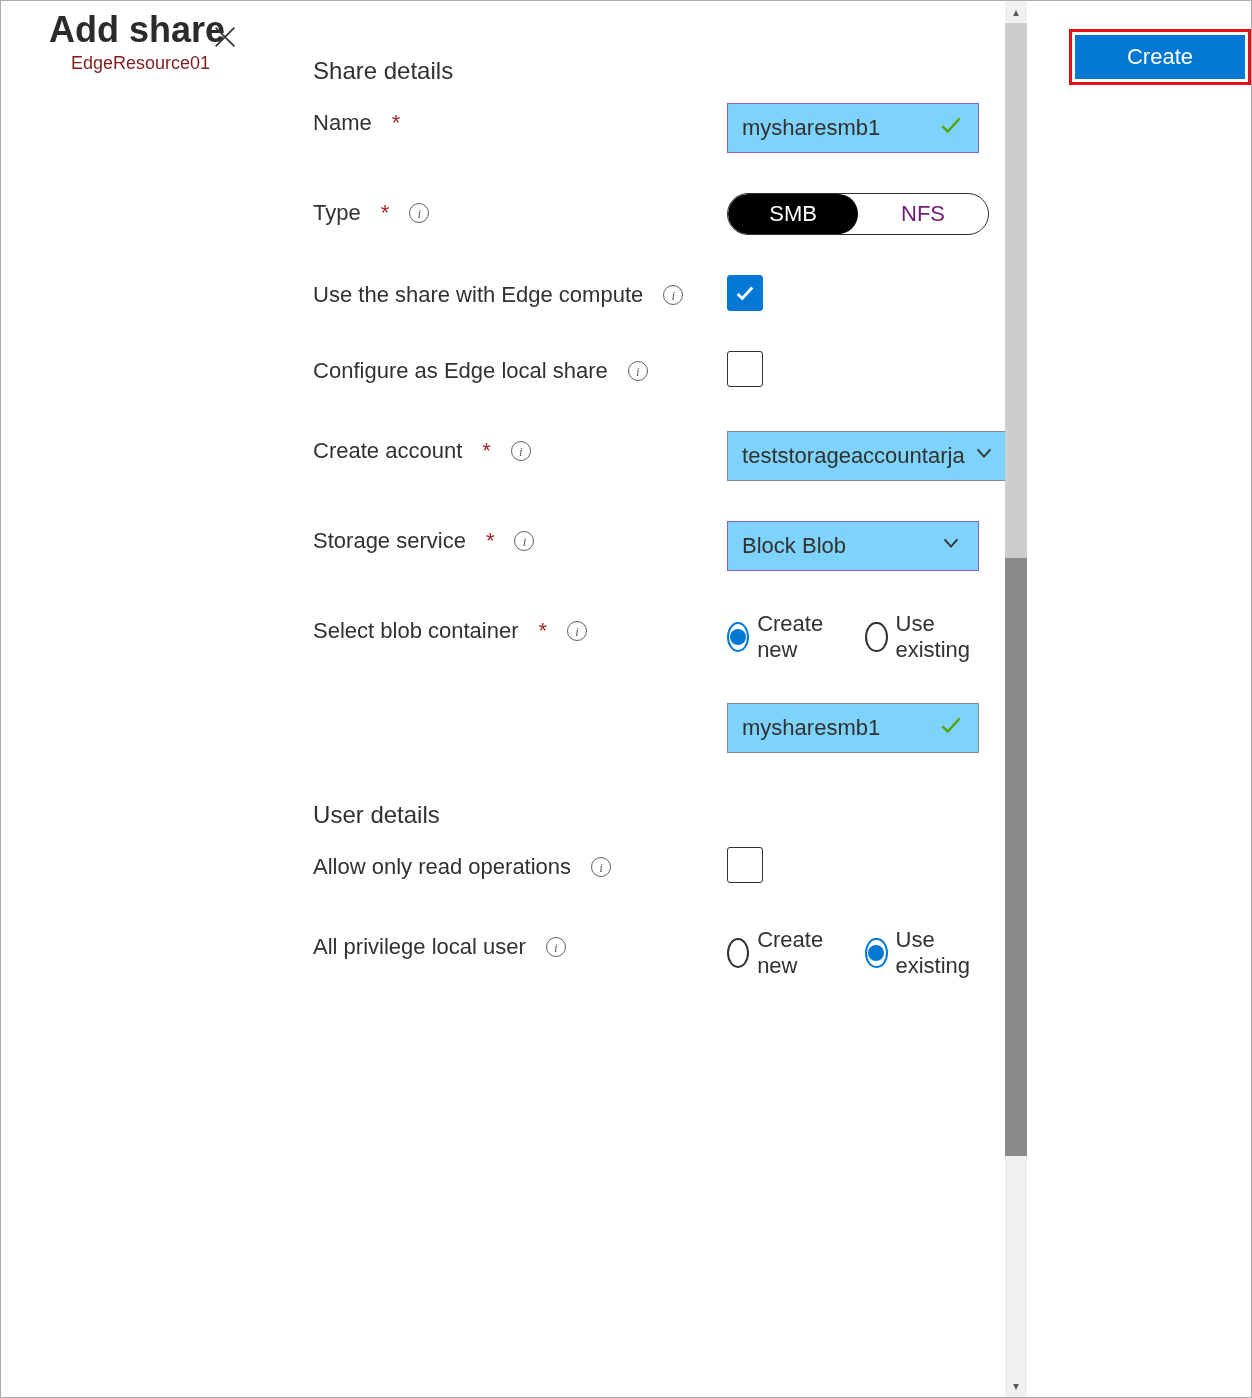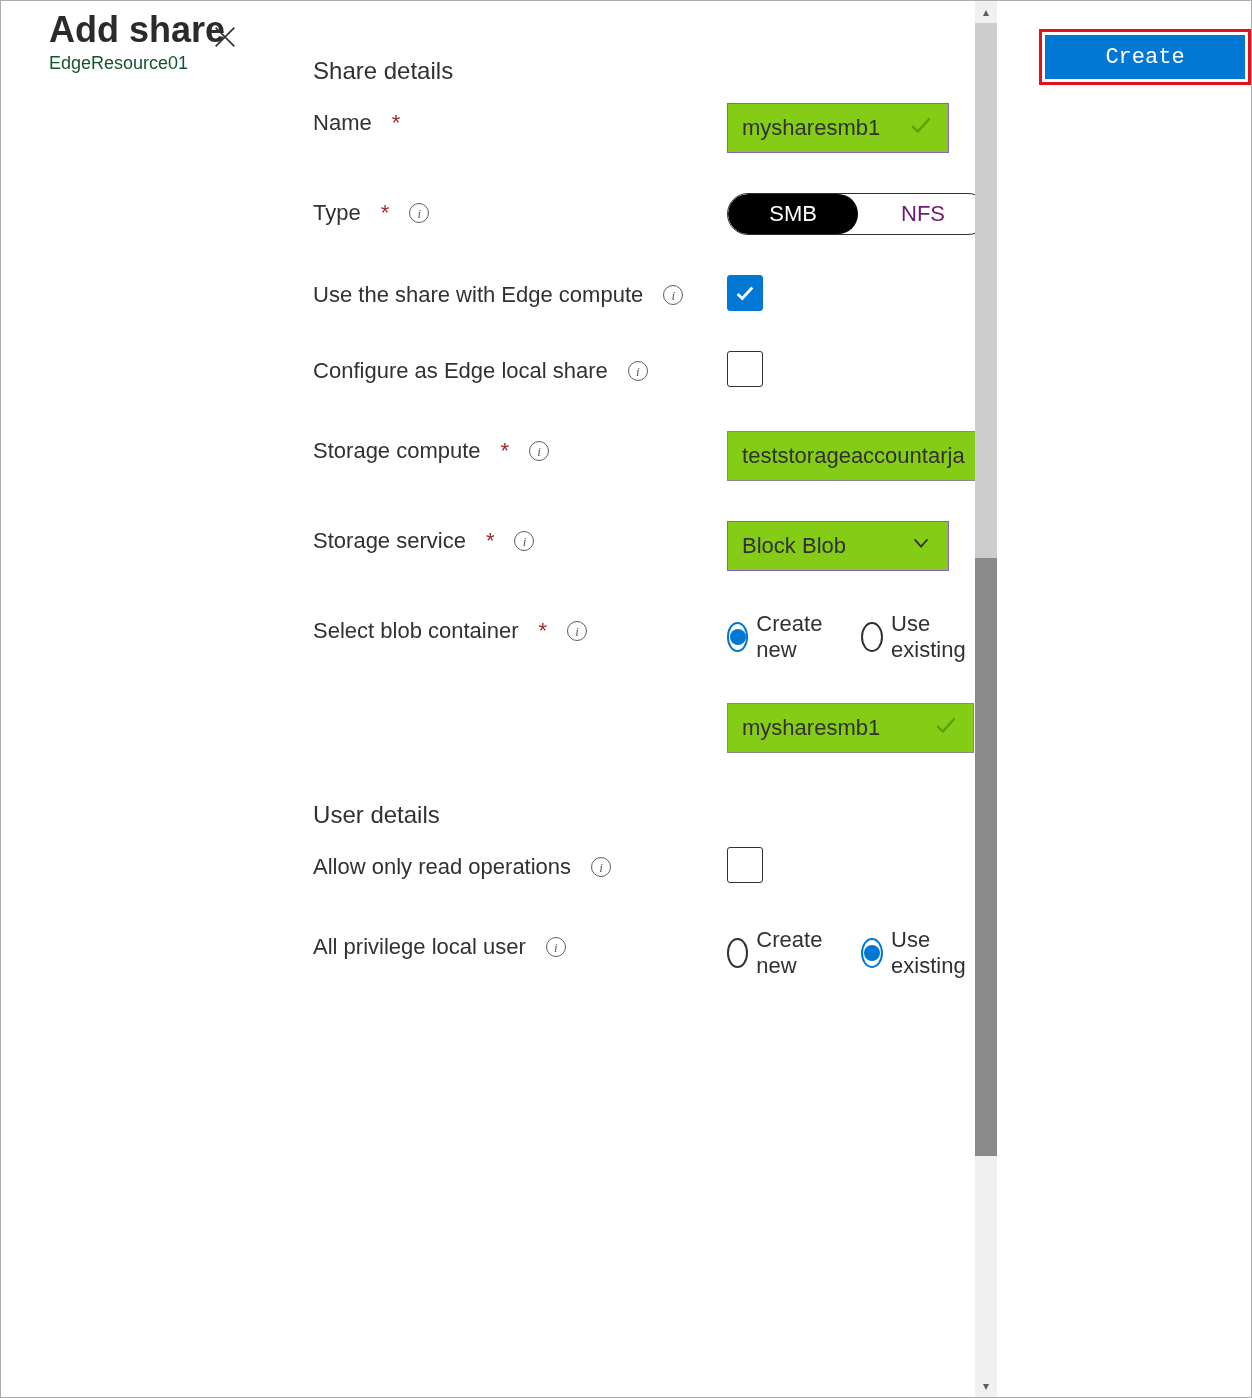--- a/index.html
+++ b/index.html
@@ -1,56 +1,56 @@
 <!DOCTYPE html>
 <html><head>
 <meta charset="utf-8">
 <style>
   * { box-sizing: border-box; margin: 0; padding: 0; }
   html, body { width: 1252px; height: 1398px; font-family: "Segoe UI", Arial, sans-serif; color: #323130; background: #fff; }
   .panel { width: 1252px; height: 1398px; border: 1px solid #acacac; position: relative; display: flex; flex-direction: row; }
   .header { padding: 8px 40px 10px 48px; position: relative; }
   .header h1 { font-size: 36px; font-weight: 600; color: #2b2b2b; }
-  .header .sub { font-size: 18px; color: #14532d; margin-top: 2px; }
+  .header .sub { font-size: 18px; color: #7f1d1d; margin-top: 2px; margin-left: 22px; }
   .close-x { position: absolute; right: 22px; top: 18px; width: 36px; height: 36px; display: flex; align-items: center; justify-content: center; cursor: pointer; }
   .close-x svg { width: 28px; height: 28px; stroke: #323130; stroke-width: 1.4; }
   .dashed { border: none; border-top: 2px dashed #0078d4; margin: 0; }
   .scroll-area { flex: 1; position: relative; padding: 0 48px 0 48px; overflow: hidden; }
   .scroll-track { position: absolute; right: 0; top: 0; width: 22px; height: 100%; background: #f0f0f0; }
   .scroll-arrow { width: 22px; height: 22px; display: flex; align-items:center; justify-content:center; background:#f0f0f0; color:#605e5c; font-size:12px;}
   .scroll-thumb { position:absolute; right:0; width:22px; background:#c1c1c1; }
   .scroll-thumb.light { top:22px; height:535px; background:#cdcdcd; }
   .scroll-thumb.dark { top:557px; height:598px; background:#8a8a8a; }
   .section-title { font-size: 24px; font-weight: 400; color: #323130; margin-top: 56px; margin-bottom: 18px; }
   .row { display: flex; align-items: flex-start; margin-bottom: 40px; }
   .label-col { width: 414px; flex-shrink: 0; display: flex; align-items: center; flex-wrap: wrap; gap: 20px; font-size: 22px; color: #323130; padding-top: 6px; line-height: 1.3; }
   .req { color: #a4262c; }
   .info-icon { display: inline-flex; width: 20px; height: 20px; border: 1.5px solid #605e5c; border-radius: 50%; align-items: center; justify-content: center; font-size: 13px; font-style: italic; font-family: Georgia, serif; color: #605e5c; line-height:1; }
   .field-col { flex: 1; max-width: 706px; }
-  .text-input, .select-box { width: 100%; height: 50px; border: 1px solid #8a8886; font-size: 22px; padding: 0 46px 0 14px; color: #323130; background: #84cc16; position: relative; display:flex; align-items:center;}
+  .text-input, .select-box { width: 100%; height: 50px; border: 1px solid #8a8886; font-size: 22px; padding: 0 46px 0 14px; color: #323130; background: #7dd3fc; position: relative; display:flex; align-items:center;}
   .text-input.purple, .select-box.purple { border-color: #8661c5; }
   .valid-check { position: absolute; right: 14px; top: 50%; transform: translateY(-50%); }
   .valid-check svg { width: 26px; height: 26px; stroke: #57a300; stroke-width: 2.2; fill: none; }
   .chevron { position: absolute; right: 16px; top: 50%; transform: translateY(-50%); }
   .chevron svg { width: 22px; height: 22px; stroke: #323130; stroke-width: 2; fill: none; }
   .toggle-pill { display: inline-flex; border: 1.5px solid #323130; border-radius: 22px; height: 42px; overflow: hidden; }
   .pill-opt { min-width: 130px; padding: 0 32px; font-size: 22px; display: flex; align-items: center; justify-content: center; color: #701a75; cursor:pointer; }
   .pill-opt.active { background: #000000; color: #fff; border-radius: 22px; }
   .checkbox { width: 36px; height: 36px; border: 1.5px solid #323130; border-radius: 3px; display: inline-flex; align-items: center; justify-content: center; cursor:pointer; }
   .checkbox.checked { background: #0078d4; border-color: #0078d4; }
   .checkbox.checked svg { width: 22px; height: 22px; stroke: #fff; stroke-width: 3; fill: none; }
   .radio-group { display: flex; align-items: center; gap: 30px; }
   .radio { display: flex; align-items: center; gap: 8px; font-size: 22px; cursor:pointer; }
   .radio .circle { width: 30px; height: 30px; border: 2px solid #323130; border-radius: 50%; display:flex; align-items:center; justify-content:center;}
   .radio.selected .circle { border-color: #0078d4; }
   .radio.selected .circle .dot { width: 16px; height: 16px; background: #0078d4; border-radius: 50%; }
   .footer-sep { border: none; border-top: 1px solid #acacac; margin: 0; }
   .footer { padding: 28px 0 0 42px; }
   .create-wrap { display:inline-block; border: 3px solid #e3121a; padding: 3px; }
-  .create-btn { background: #0078d4; color: #fff; font-size: 22px; border: none; width: 200px; height: 44px; cursor:pointer;font-family:Liberation Mono, monospace; }
+  .create-btn { background: #0078d4; color: #fff; font-size: 22px; border: none; width: 170px; height: 44px; cursor:pointer; }
   .spaced { margin-top: 40px; }
 </style>
 </head>
 <body>
 
 <div class="panel">
   <div class="header">
     <h1>Add share</h1>
     <div class="sub">EdgeResource01</div>
     <div class="close-x">
@@ -114,21 +114,21 @@
         <span>Configure as Edge local share</span>
         <span class="info-icon">i</span>
       </div>
       <div class="field-col">
         <div class="checkbox"></div>
       </div>
     </div>
 
     <div class="row">
       <div class="label-col">
-        <span>Storage compute</span>
+        <span>Create account</span>
         <span class="req">*</span>
         <span class="info-icon">i</span>
       </div>
       <div class="field-col" style="position:relative">
         <div class="select-box">
           <span>teststorageaccountarja</span>
           <span class="chevron"><svg viewBox="0 0 24 24">
                 <polyline points="5,8 12,16 19,8"></polyline>
               </svg></span>
         </div>

